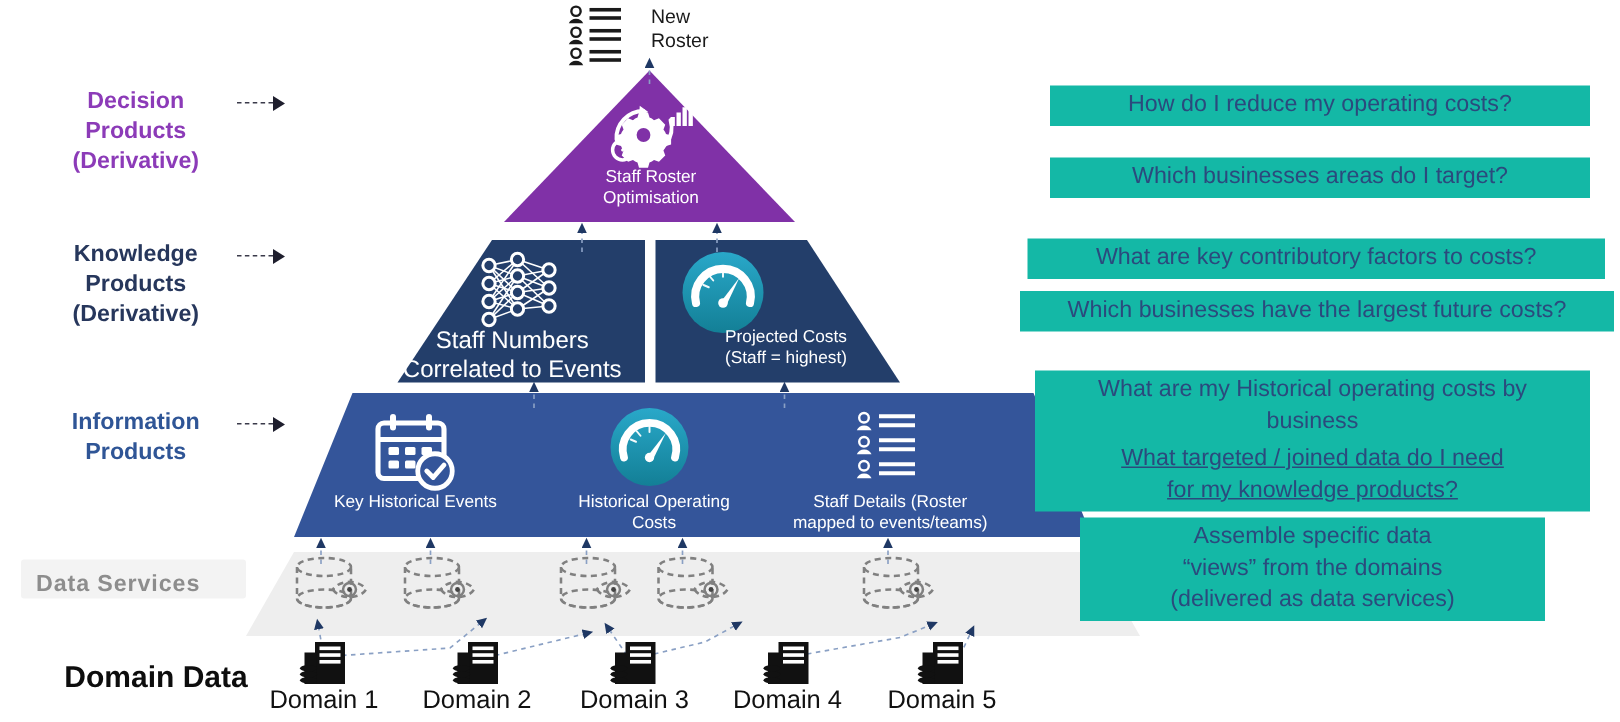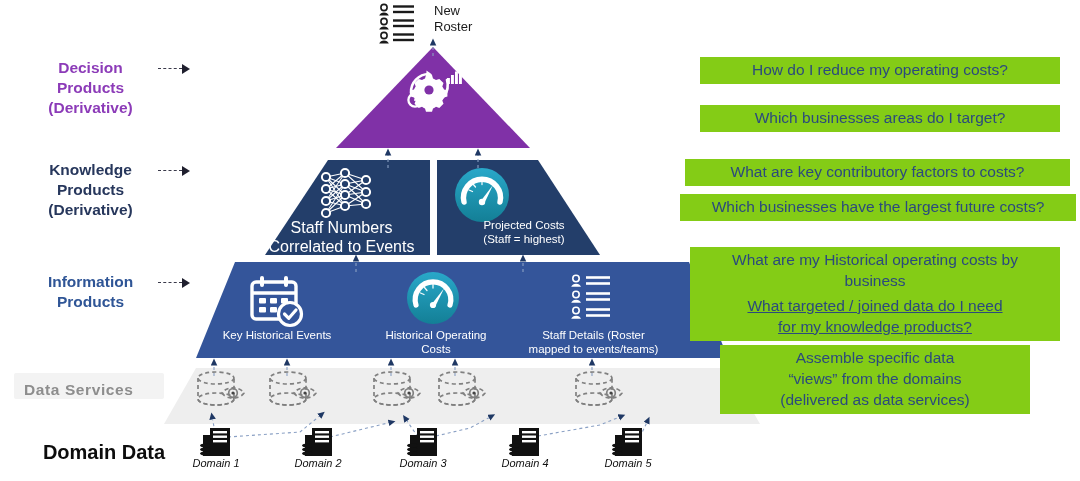--- a/index.html
+++ b/index.html
@@ -44,21 +44,21 @@
     border-top:5px solid transparent;
     border-bottom:5px solid transparent;
   }
   #ptr-decision{left:158px;top:64px;}
   #ptr-knowledge{left:158px;top:166px;}
   #ptr-information{left:158px;top:278px;}
 
   
   .qbox{
     position:absolute;
-    background:#84cc16;
+    background:#14b8a6;
     color:#2b4a7d;
     font-size:15.5px;
     line-height:1.35;
     text-align:center;
     padding:3px 8px;
     box-sizing:border-box;
     white-space:pre-line;
     font-family:"Liberation Sans", sans-serif;
   }
   #q1{left:700px;top:57px;width:360px;}
@@ -80,21 +80,21 @@
   #t-apex{left:364px;top:112px;width:140px;font-size:11.5px;}
   #t-staffnum{left:264px;top:219px;width:155px;font-size:16px;}
   #t-projcost{left:444px;top:219px;width:160px;font-size:11.5px;}
   #t-keyhist{left:196px;top:329px;width:162px;font-size:11.5px;}
   #t-histop{left:362px;top:329px;width:148px;font-size:11.5px;}
   #t-staffdet{left:506px;top:329px;width:175px;font-size:11.5px;}
 
   
   .dom-cap{
     position:absolute;top:457px;width:92px;
-    text-align:center;font-size:11px;color:#111;font-style:italic;
+    text-align:center;font-size:17px;color:#111;
   }
 </style>
 </head>
 <body>
 
 <div id="stage">
 
   <svg width="1080" height="481" viewBox="0 0 1080 481" style="position:absolute;left:0;top:0;">
 
     <defs>
@@ -455,20 +455,22 @@
   </div>
   <div class="pointer" id="ptr-knowledge">
     <span class="line"></span>
       <span class="head"></span>
   </div>
   <div class="pointer" id="ptr-information">
     <span class="line"></span>
       <span class="head"></span>
   </div>
 
+  <div class="node-text" id="t-apex">Staff Roster
+Optimisation</div>
   <div class="node-text" id="t-staffnum">Staff Numbers
 Correlated to Events</div>
   <div class="node-text" id="t-projcost">Projected Costs
 (Staff = highest)</div>
   <div class="node-text" id="t-keyhist">Key Historical Events</div>
   <div class="node-text" id="t-histop">Historical Operating
 Costs</div>
   <div class="node-text" id="t-staffdet">Staff Details (Roster
 mapped to events/teams)</div>
 

